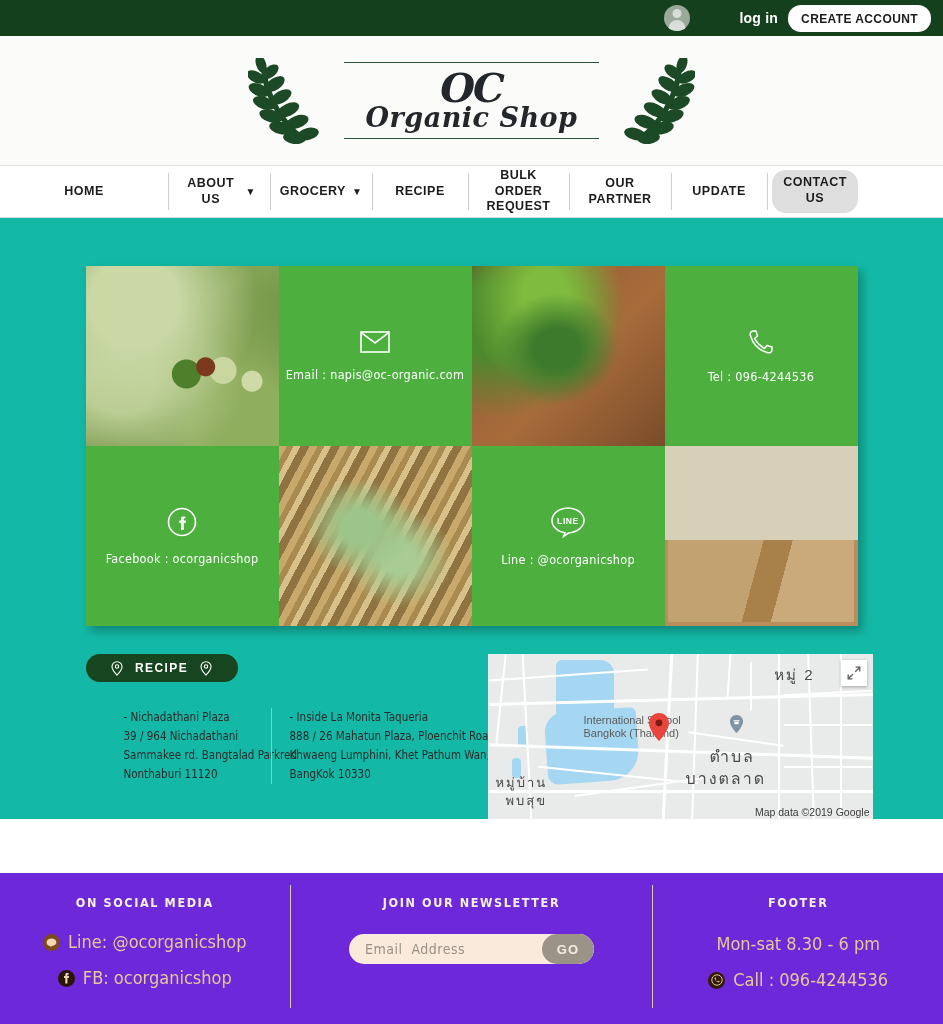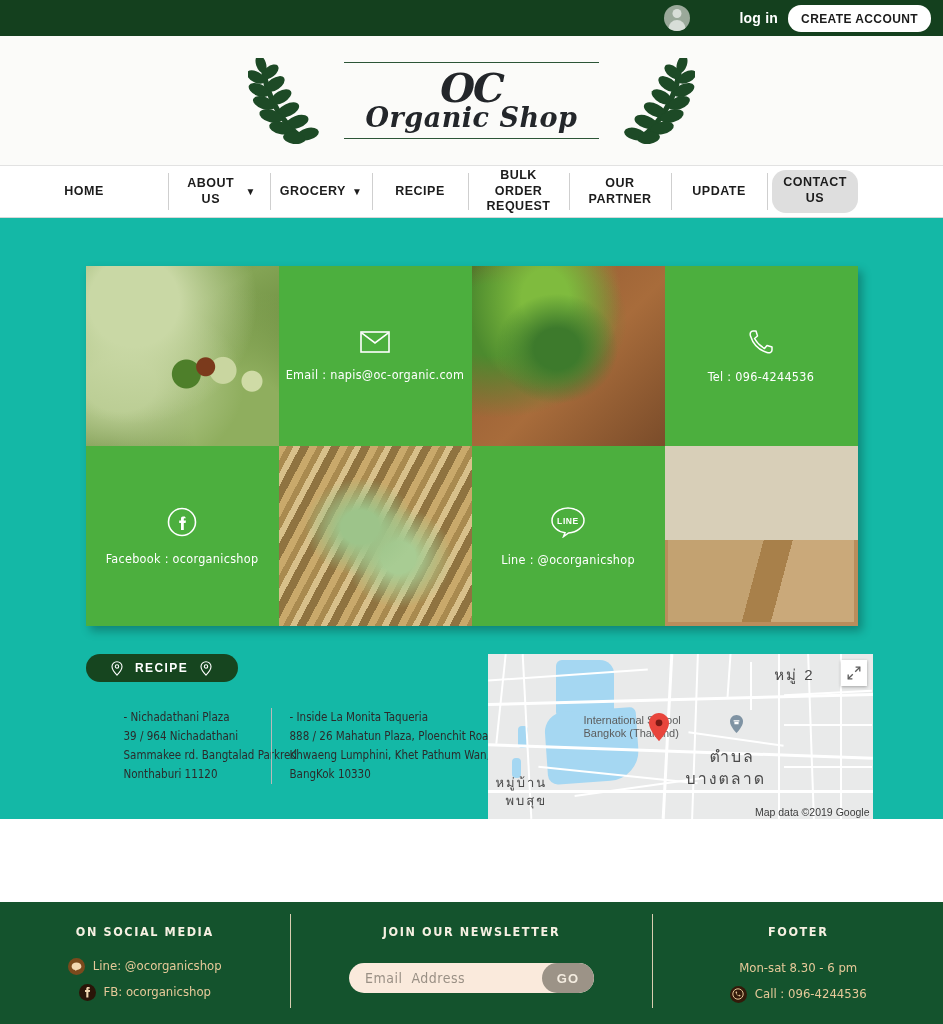--- a/index.html
+++ b/index.html
@@ -332,22 +332,22 @@
     right: 3px; bottom: 1px;
     font-size: 10.5px;
     color: #3c3c3c;
     font-family: "Liberation Sans", sans-serif;
   }
 
   
   .footer {
     position: absolute;
     left: 0; right: 0; bottom: 0;
-    height: 122px;
-    background: #14532d;
+    height: 151px;
+    background: #6d28d9;
     display: flex;
     align-items: stretch;
   }
   .footer-col {
     flex: 1 1 0;
     display: flex;
     flex-direction: column;
     align-items: center;
     padding-top: 22px;
     position: relative;
@@ -366,21 +366,21 @@
     font-weight: bold;
     letter-spacing: 1.6px;
     margin-bottom: 14px;
   }
   .footer-line {
     display: flex;
     align-items: center;
     gap: 8px;
     color: #e6c999;
     font-family: "DejaVu Sans Condensed", "Liberation Sans", sans-serif;
-    font-size: 13px;
+    font-size: 18px;
     line-height: 2;
     white-space: nowrap;
   }
   .footer-line.plain { color: #e6c999; }
   .mini-icon {
     width: 17px; height: 17px;
     border-radius: 50%;
     display: inline-flex;
     align-items: center;
     justify-content: center;

